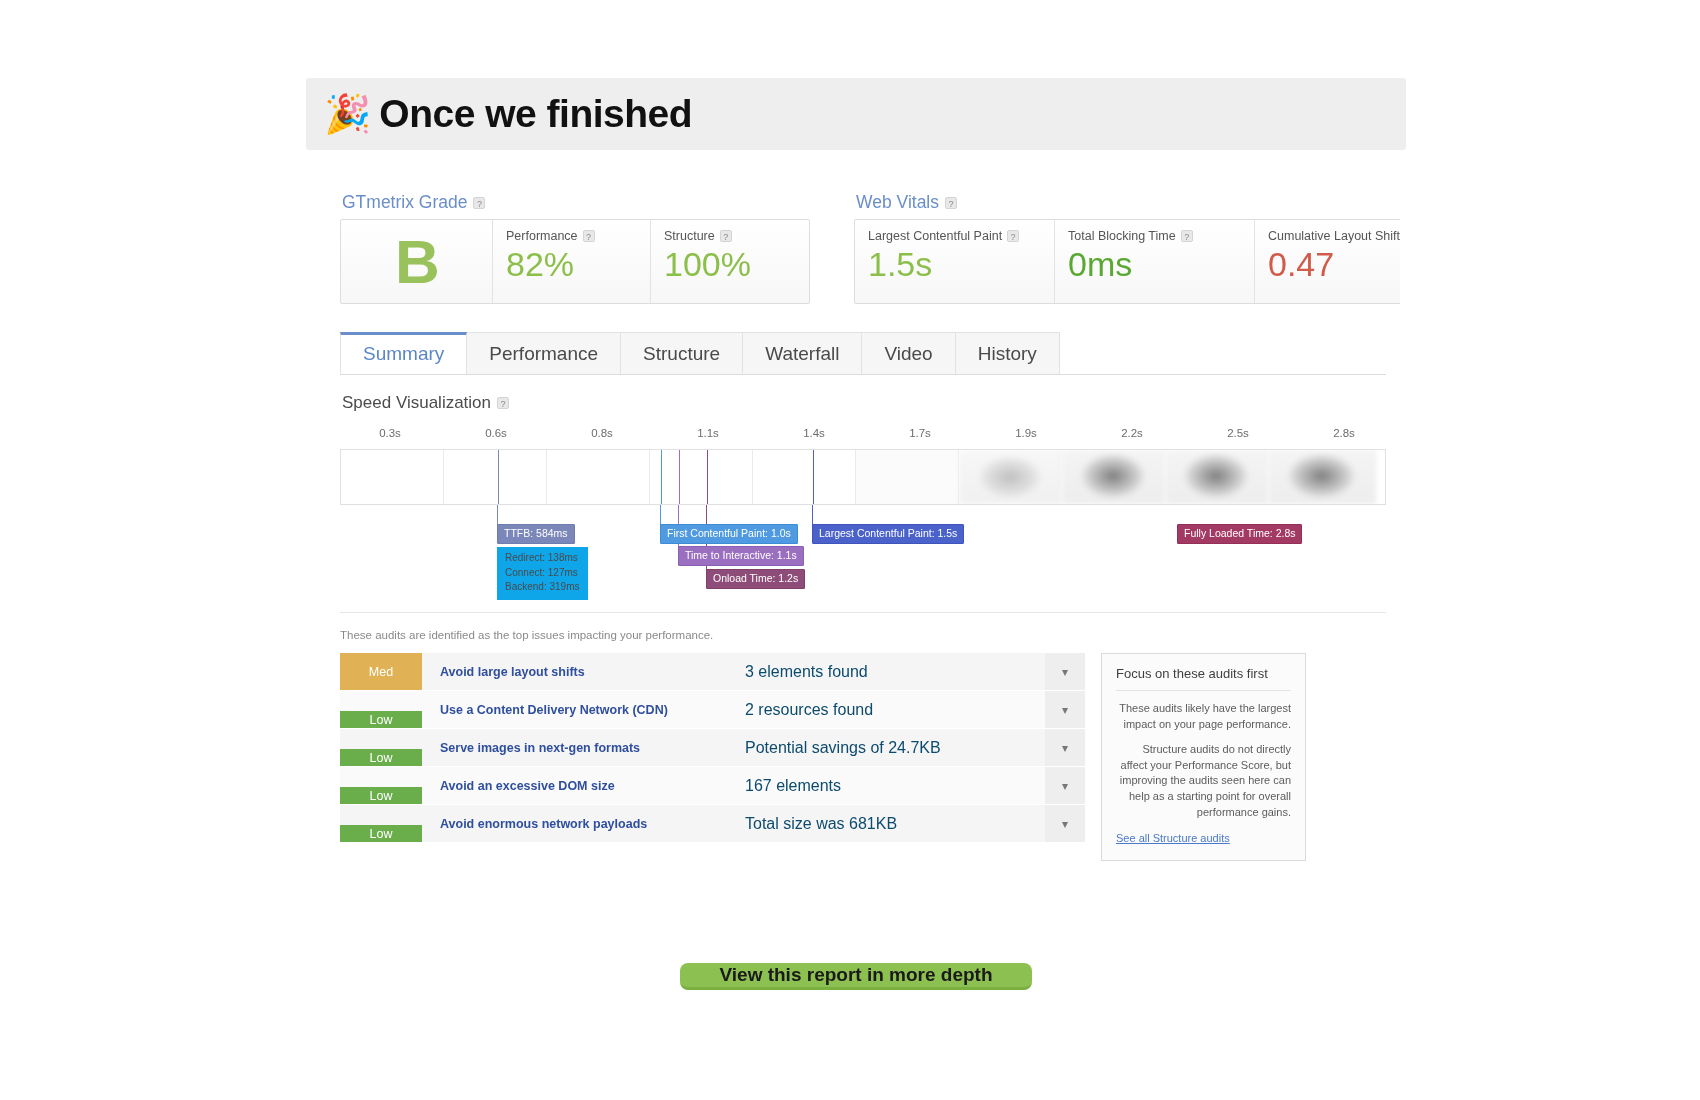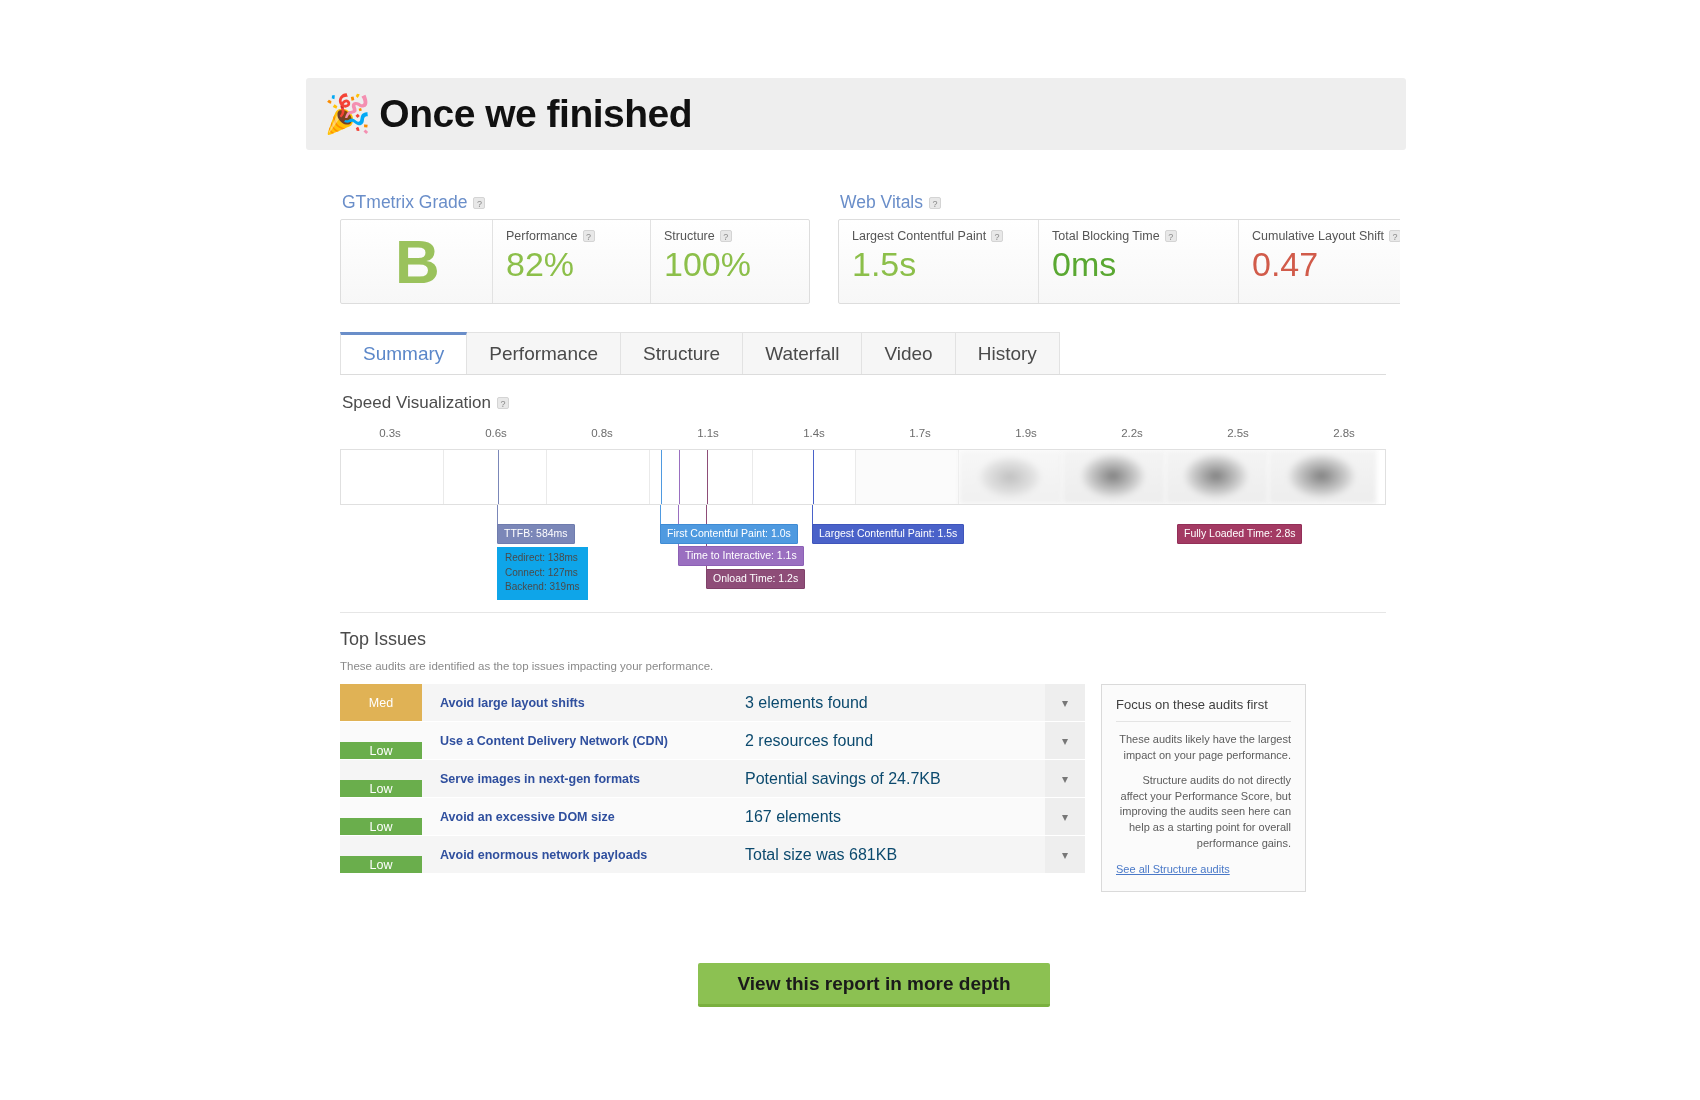--- a/index.html
+++ b/index.html
@@ -78,21 +78,21 @@
 
   .inner {
     position: absolute;
     left: 22px; top: 0;
     width: 1046px;
   }
 
   
   .scores-row {
     display: flex;
-    gap: 28px;
+    gap: 44px;
     padding-top: 6px;
   }
   .score-group { display: flex; flex-direction: column; }
   .group-title {
     font-size: 17.5px;
     color: #6a8ec9;
     margin: 0 0 6px 2px;
     display: flex;
     align-items: center;
     gap: 6px;
@@ -372,31 +372,31 @@
     margin-top: 12px;
     font-size: 11px;
     color: #4a79c8;
     text-decoration: underline;
     cursor: pointer;
   }
 
   
   .cta {
     position: absolute;
-    left: 698px; top: 963px;
-    width: 352px; height: 44px;
+    left: 680px; top: 963px;
+    width: 352px; height: 27px;
     background: #8cc152;
     border: none;
     border-bottom: 3px solid #7ab03f;
     color: #1a1a1a;
     font-size: 19px;
     font-weight: bold;
     font-family: "Liberation Sans", sans-serif;
     cursor: pointer;
-    border-radius: 2px;
+    border-radius: 8px;
   }
 </style>
 </head>
 <body>
 
 <div class="page">
 
   <div class="banner">
     <span class="banner-emoji">🎉</span>
     <span class="banner-title">Once we finished</span>
@@ -533,21 +533,20 @@
         <div class="marker fcp" style="left:320px; top:97px;">First Contentful Paint: 1.0s</div>
         <div class="marker tti" style="left:338px; top:119px;">Time to Interactive: 1.1s</div>
         <div class="marker onload" style="left:366px; top:142px;">Onload Time: 1.2s</div>
         <div class="marker lcp" style="left:472px; top:97px;">Largest Contentful Paint: 1.5s</div>
         <div class="marker fully" style="left:837px; top:97px;">Fully Loaded Time: 2.8s</div>
       </div>
 
       <div class="divider"></div>
 
       <div class="issues-head">
-        <div class="issues-title">Top Issues</div>
         <div class="issues-sub">These audits are identified as the top issues impacting your performance.</div>
       </div>
 
       <div class="issues-area">
         <div class="issues-table">
 
           <div class="issue-row">
             <div class="impact impact-med">Med</div>
             <div class="issue-name">Avoid large layout shifts</div>
             <div class="issue-detail">3 elements found</div>

